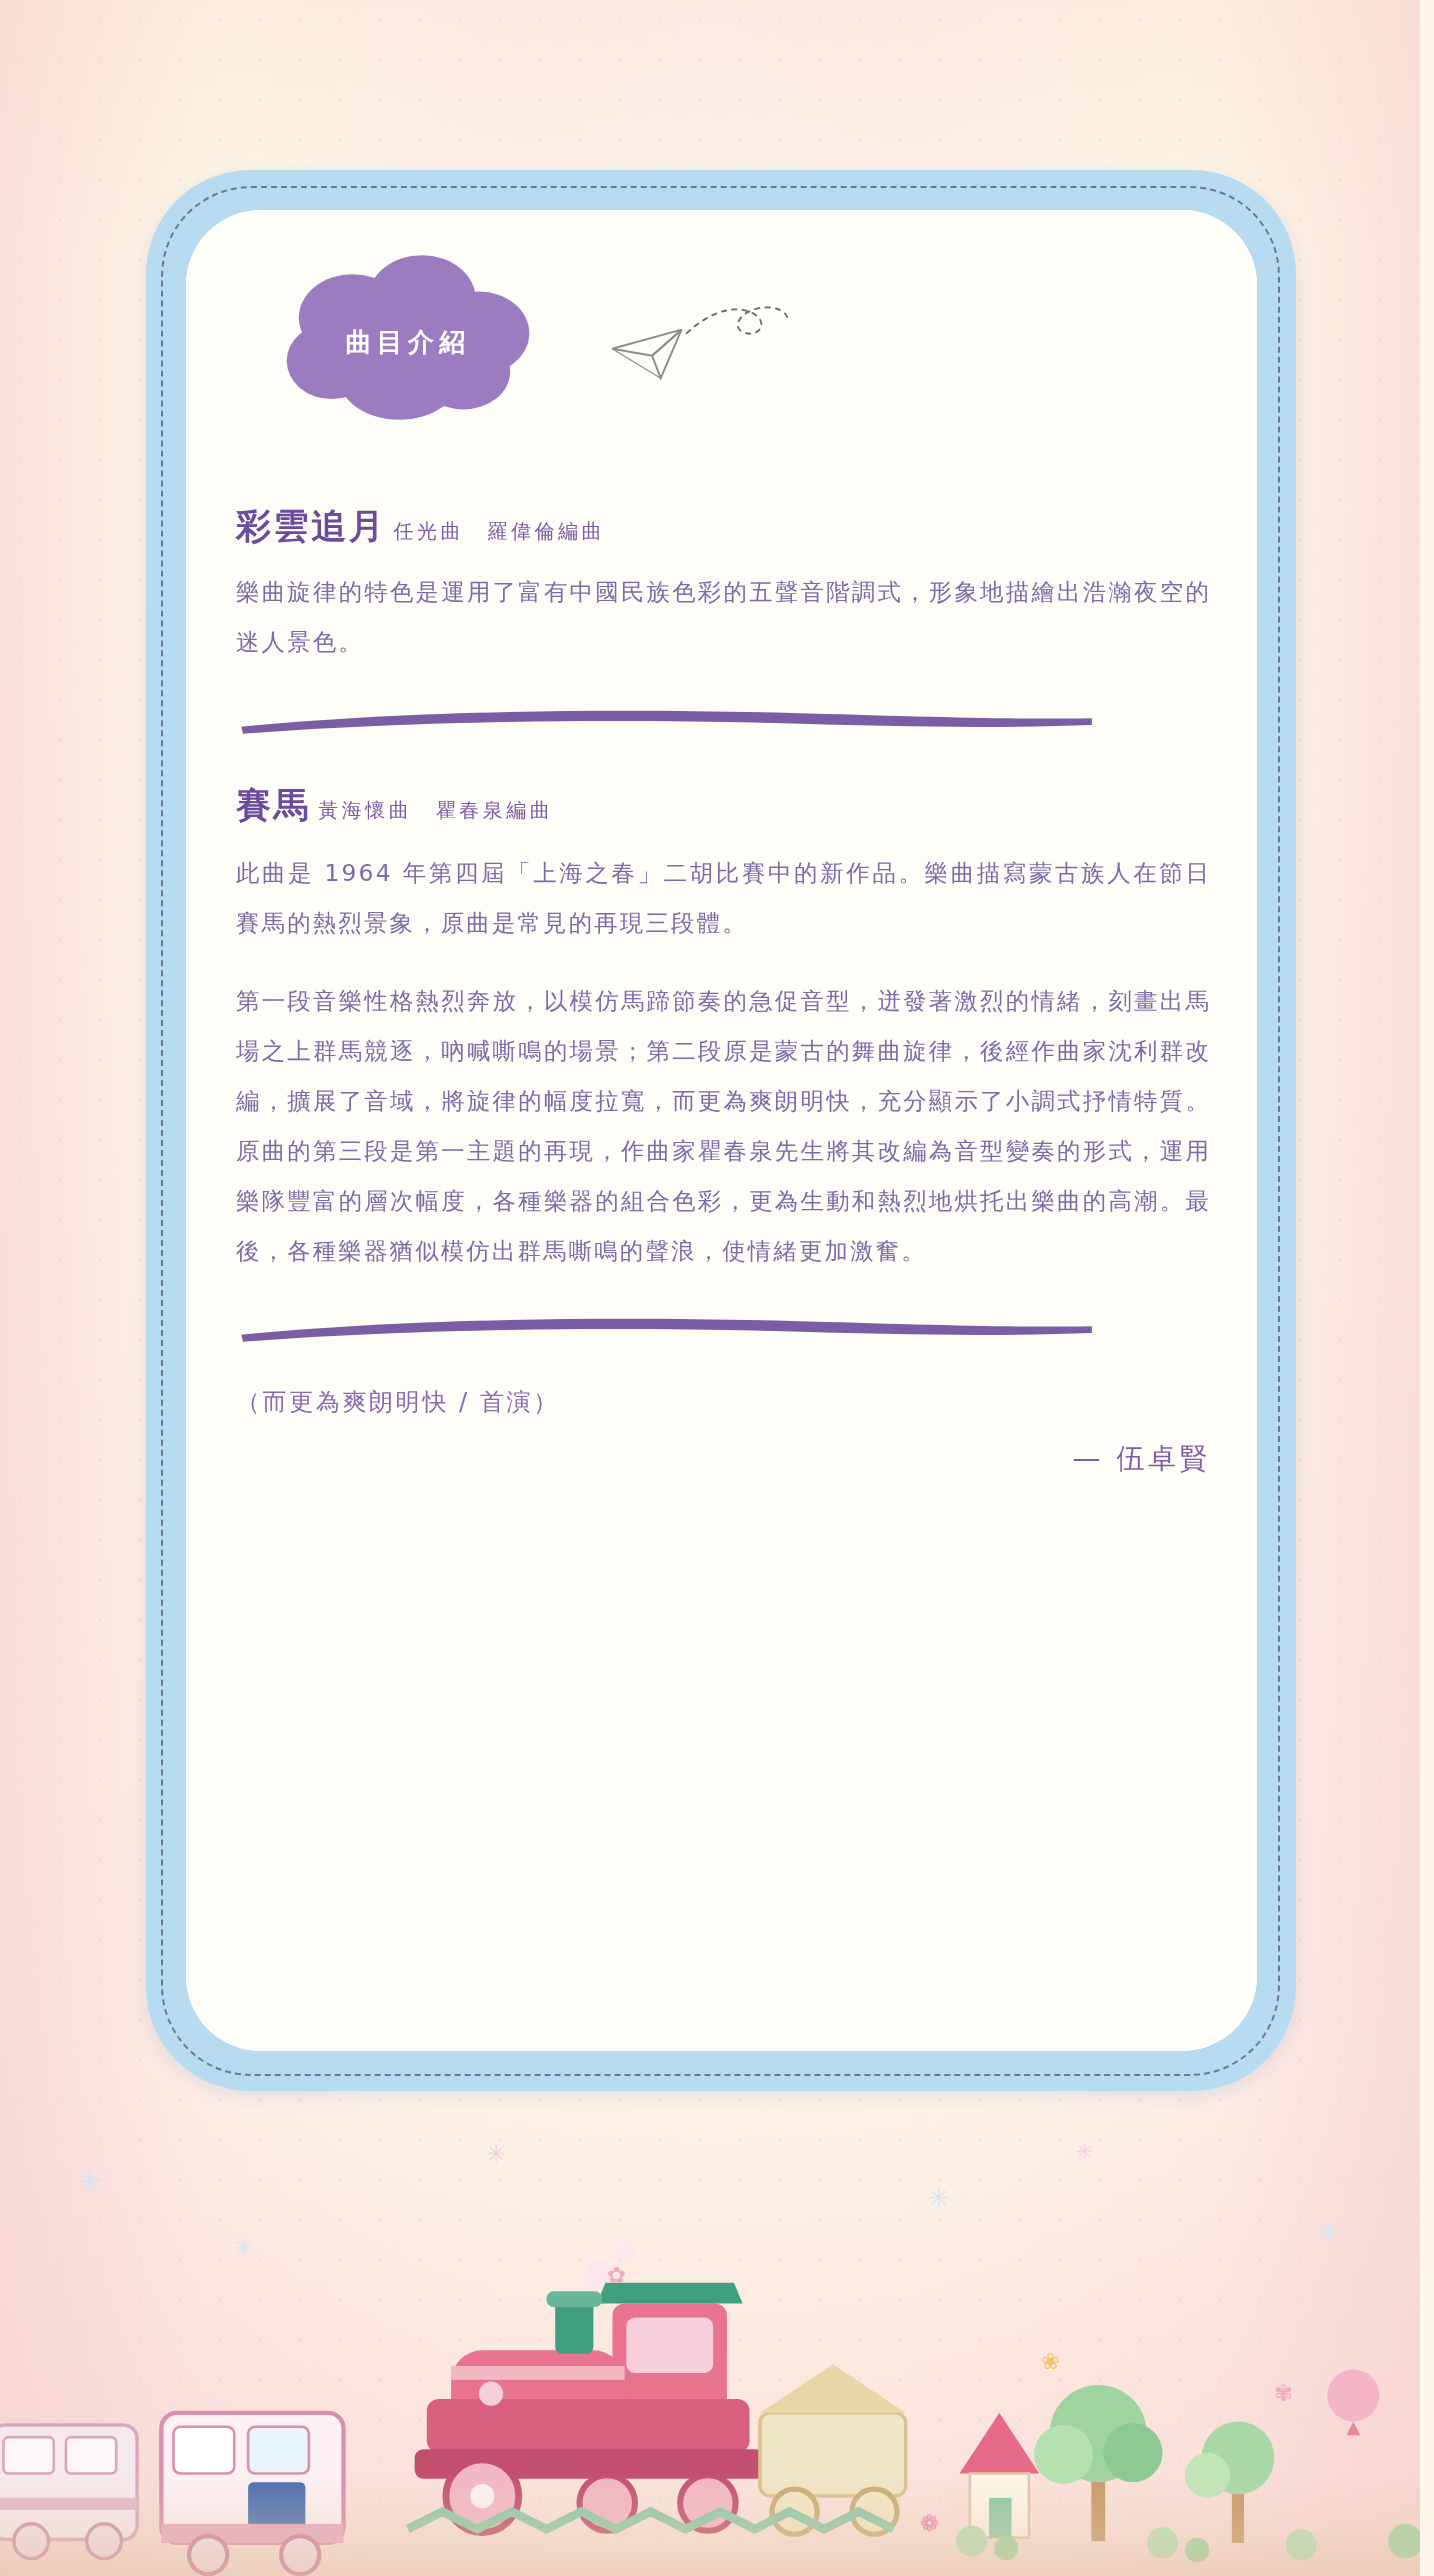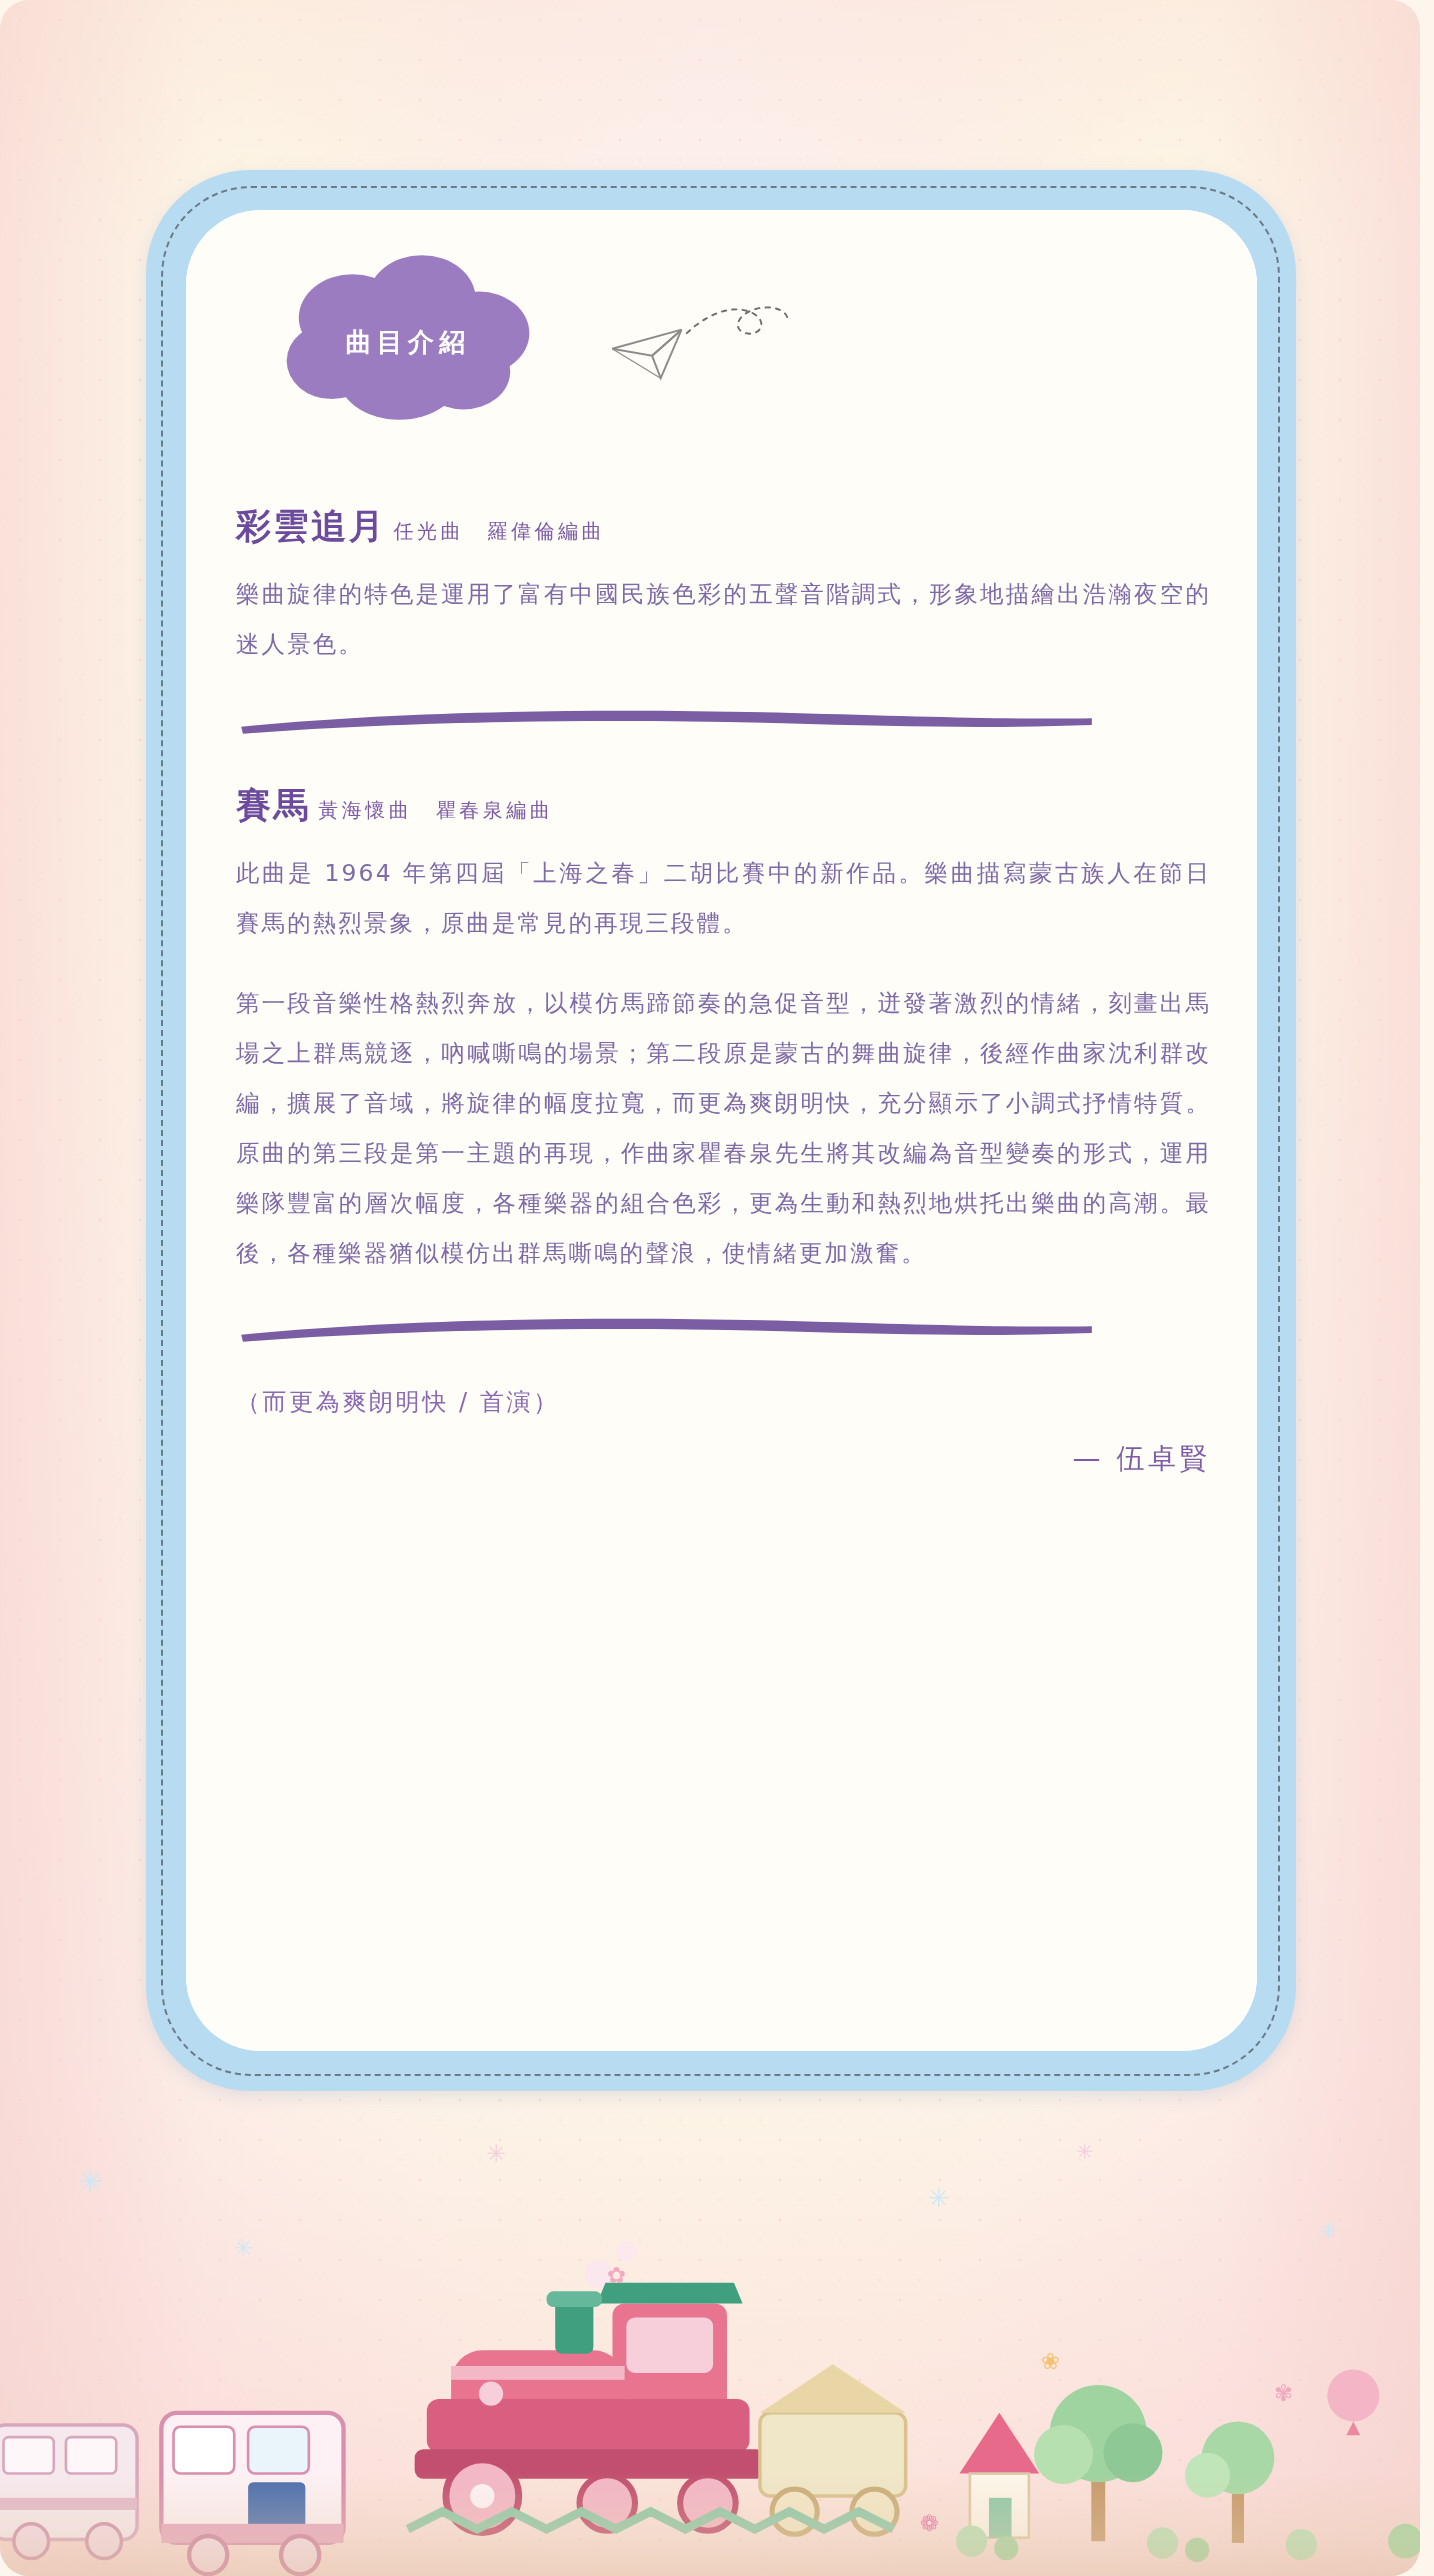--- a/index.html
+++ b/index.html
@@ -15,21 +15,20 @@
   }
 
   
   .page {
     position: relative;
     width: 1420px;
     height: 2576px;
     background:
       radial-gradient(ellipse at 50% 0%, #fdf2f0 0%, #fdf2ea 22%, #fdf7e6 46%, #fdf3e8 66%, #fceae6 82%, #f8dfe0 100%);
     overflow: hidden;
-    border-radius: 29px;
   }
   
   .dots {
     position: absolute;
     inset: 0;
     background-image:
       radial-gradient(#f3d7cf 1.4px, transparent 1.6px),
       radial-gradient(#f6e0d4 1.4px, transparent 1.6px);
     background-size: 40px 40px, 40px 40px;
     background-position: 0 0, 20px 20px;
@@ -140,21 +139,21 @@
   }
 
   .para {
     font-size: 23.4px;
     line-height: 50px;
     color: #7f6aa8;
     letter-spacing: 2.2px;
     margin: 0 0 29.5px 0;
     text-align: justify;
   }
-  .para:last-child { margin-bottom: 0; }
+  .para:last-child { margin-bottom: 0; font-family: Liberation Mono, monospace; }
 
   .signature {
     text-align: right;
     font-size: 28px;
     color: #7d5ba6;
     letter-spacing: 3.5px;
     margin-top: 22.6px;
   }
 
   

